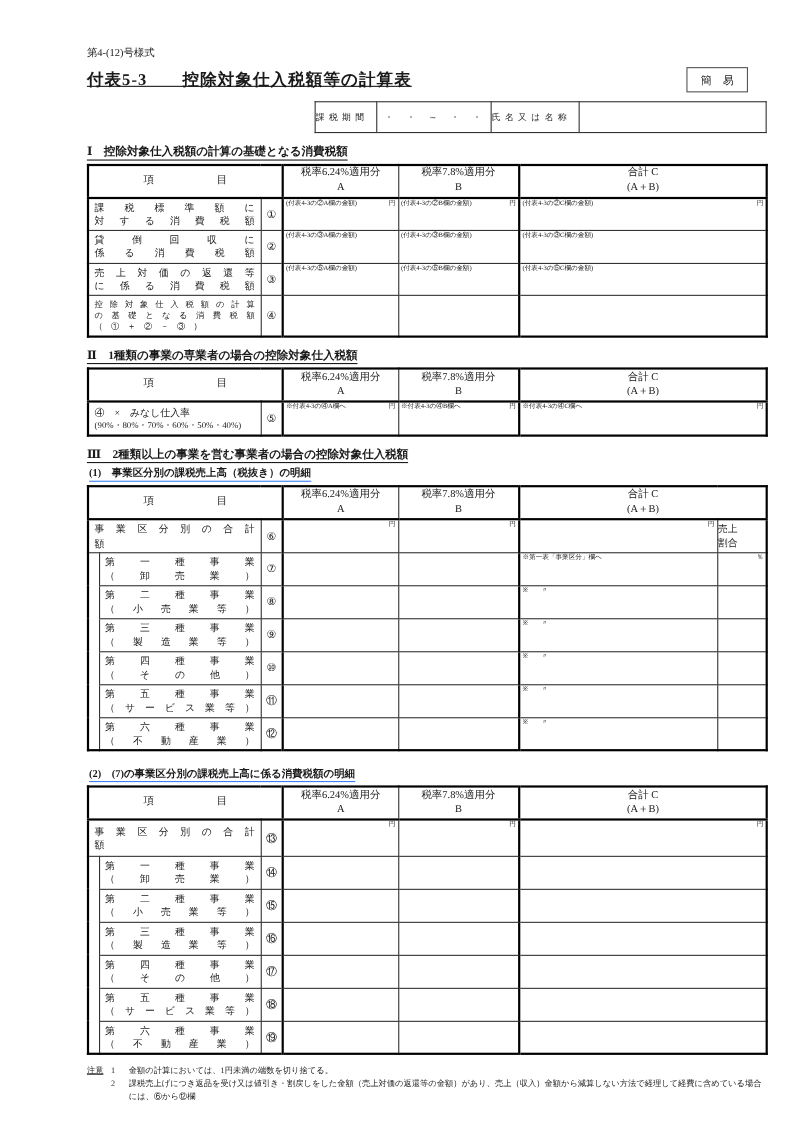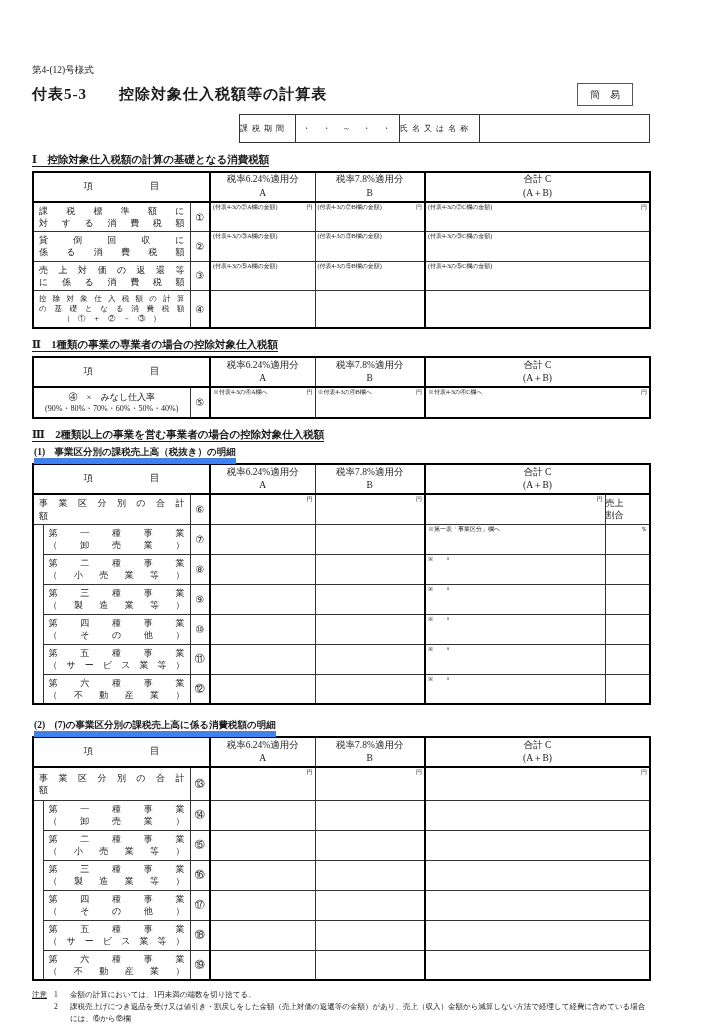--- a/index.html
+++ b/index.html
@@ -1,43 +1,43 @@
 <!DOCTYPE html>
 <html><head>
 <meta charset="utf-8">
 <style>
   * { box-sizing: border-box; }
   html,body { margin:0; padding:0; background:#ffffff; }
   body { width:724px; height:1024px; font-family:"Liberation Serif","DejaVu Serif",serif; color:#1a1a1a; overflow:hidden; }
-  .sheet { width:620px; margin-left:32px; padding-top:64px; }
+  .sheet { width:620px; margin-left:79px; padding-top:42px; }
 
   .form-code { font-size:9.5px; margin-bottom:8px; }
   .title-row { display:flex; align-items:flex-start; justify-content:space-between; margin-bottom:8px; }
-  .main-title { font-size:15px; font-weight:bold; letter-spacing:1px; }
+  .main-title { font-size:15px; font-weight:bold; letter-spacing:1px;text-decoration:underline; }
   .badge { border:1px solid #555; width:56px; height:23px; display:flex; align-items:center; justify-content:center; font-size:10px; margin-right:19px; margin-top:-2px; }
 
   table { border-collapse:collapse; table-layout:fixed; }
   td { border:1px solid #333; padding:0; vertical-align:middle; overflow:hidden; }
 
   .id-table { width:410px; margin-left:207px; margin-bottom:10px; }
   .id-table td { height:28px; font-size:8px; }
   .id-lab { letter-spacing:1px; }
   .id-val { text-align:center; font-size:9px; letter-spacing:2px; }
 
   .sec-title { font-size:10.5px; font-weight:bold; margin:9px 0 4px 0; }
   .sec-title span { border-bottom:1px solid #1a1a1a; padding-bottom:1px; }
   .sub-title { font-size:9.5px; font-weight:bold; margin:4px 0 4px 2px; }
-  .sub-title span { border-bottom:6px solid #3b82f6; padding-bottom:1px; }
+  .sub-title span { border-bottom:1px solid #3b82f6; padding-bottom:1px; }
 
   .t { width:617px; border:2px solid #000; }
   .hd { text-align:center; font-size:9.5px; height:30px; border-bottom:2px solid #000; line-height:1.45; }
   .bl2 { border-left:2px solid #000; }
   .lbl { padding:2px 5px; font-size:9px; line-height:1.35; }
   .jl { display:block; text-align:justify; text-align-last:justify; }
-  .ctr { display:block; text-align:center; }
+  .ctr { display:block; }
   .sm { font-size:7.5px; line-height:1.3; }
   .num { text-align:center; font-size:10px; }
   .cellflex { display:flex; justify-content:space-between; align-items:flex-start; padding:1px 2px; height:100%; }
   .note { font-size:6px; line-height:1.2; white-space:nowrap; }
   .amt { vertical-align:top; }
   .indent { border-top:none; border-bottom:none; border-right:1px solid #333; }
   .ratio-hd { text-align:left; font-size:9px; line-height:1.3; }
   .pctcell { vertical-align:top; }
 
   .notes { margin-top:8px; font-size:7.5px; line-height:1.55; }

